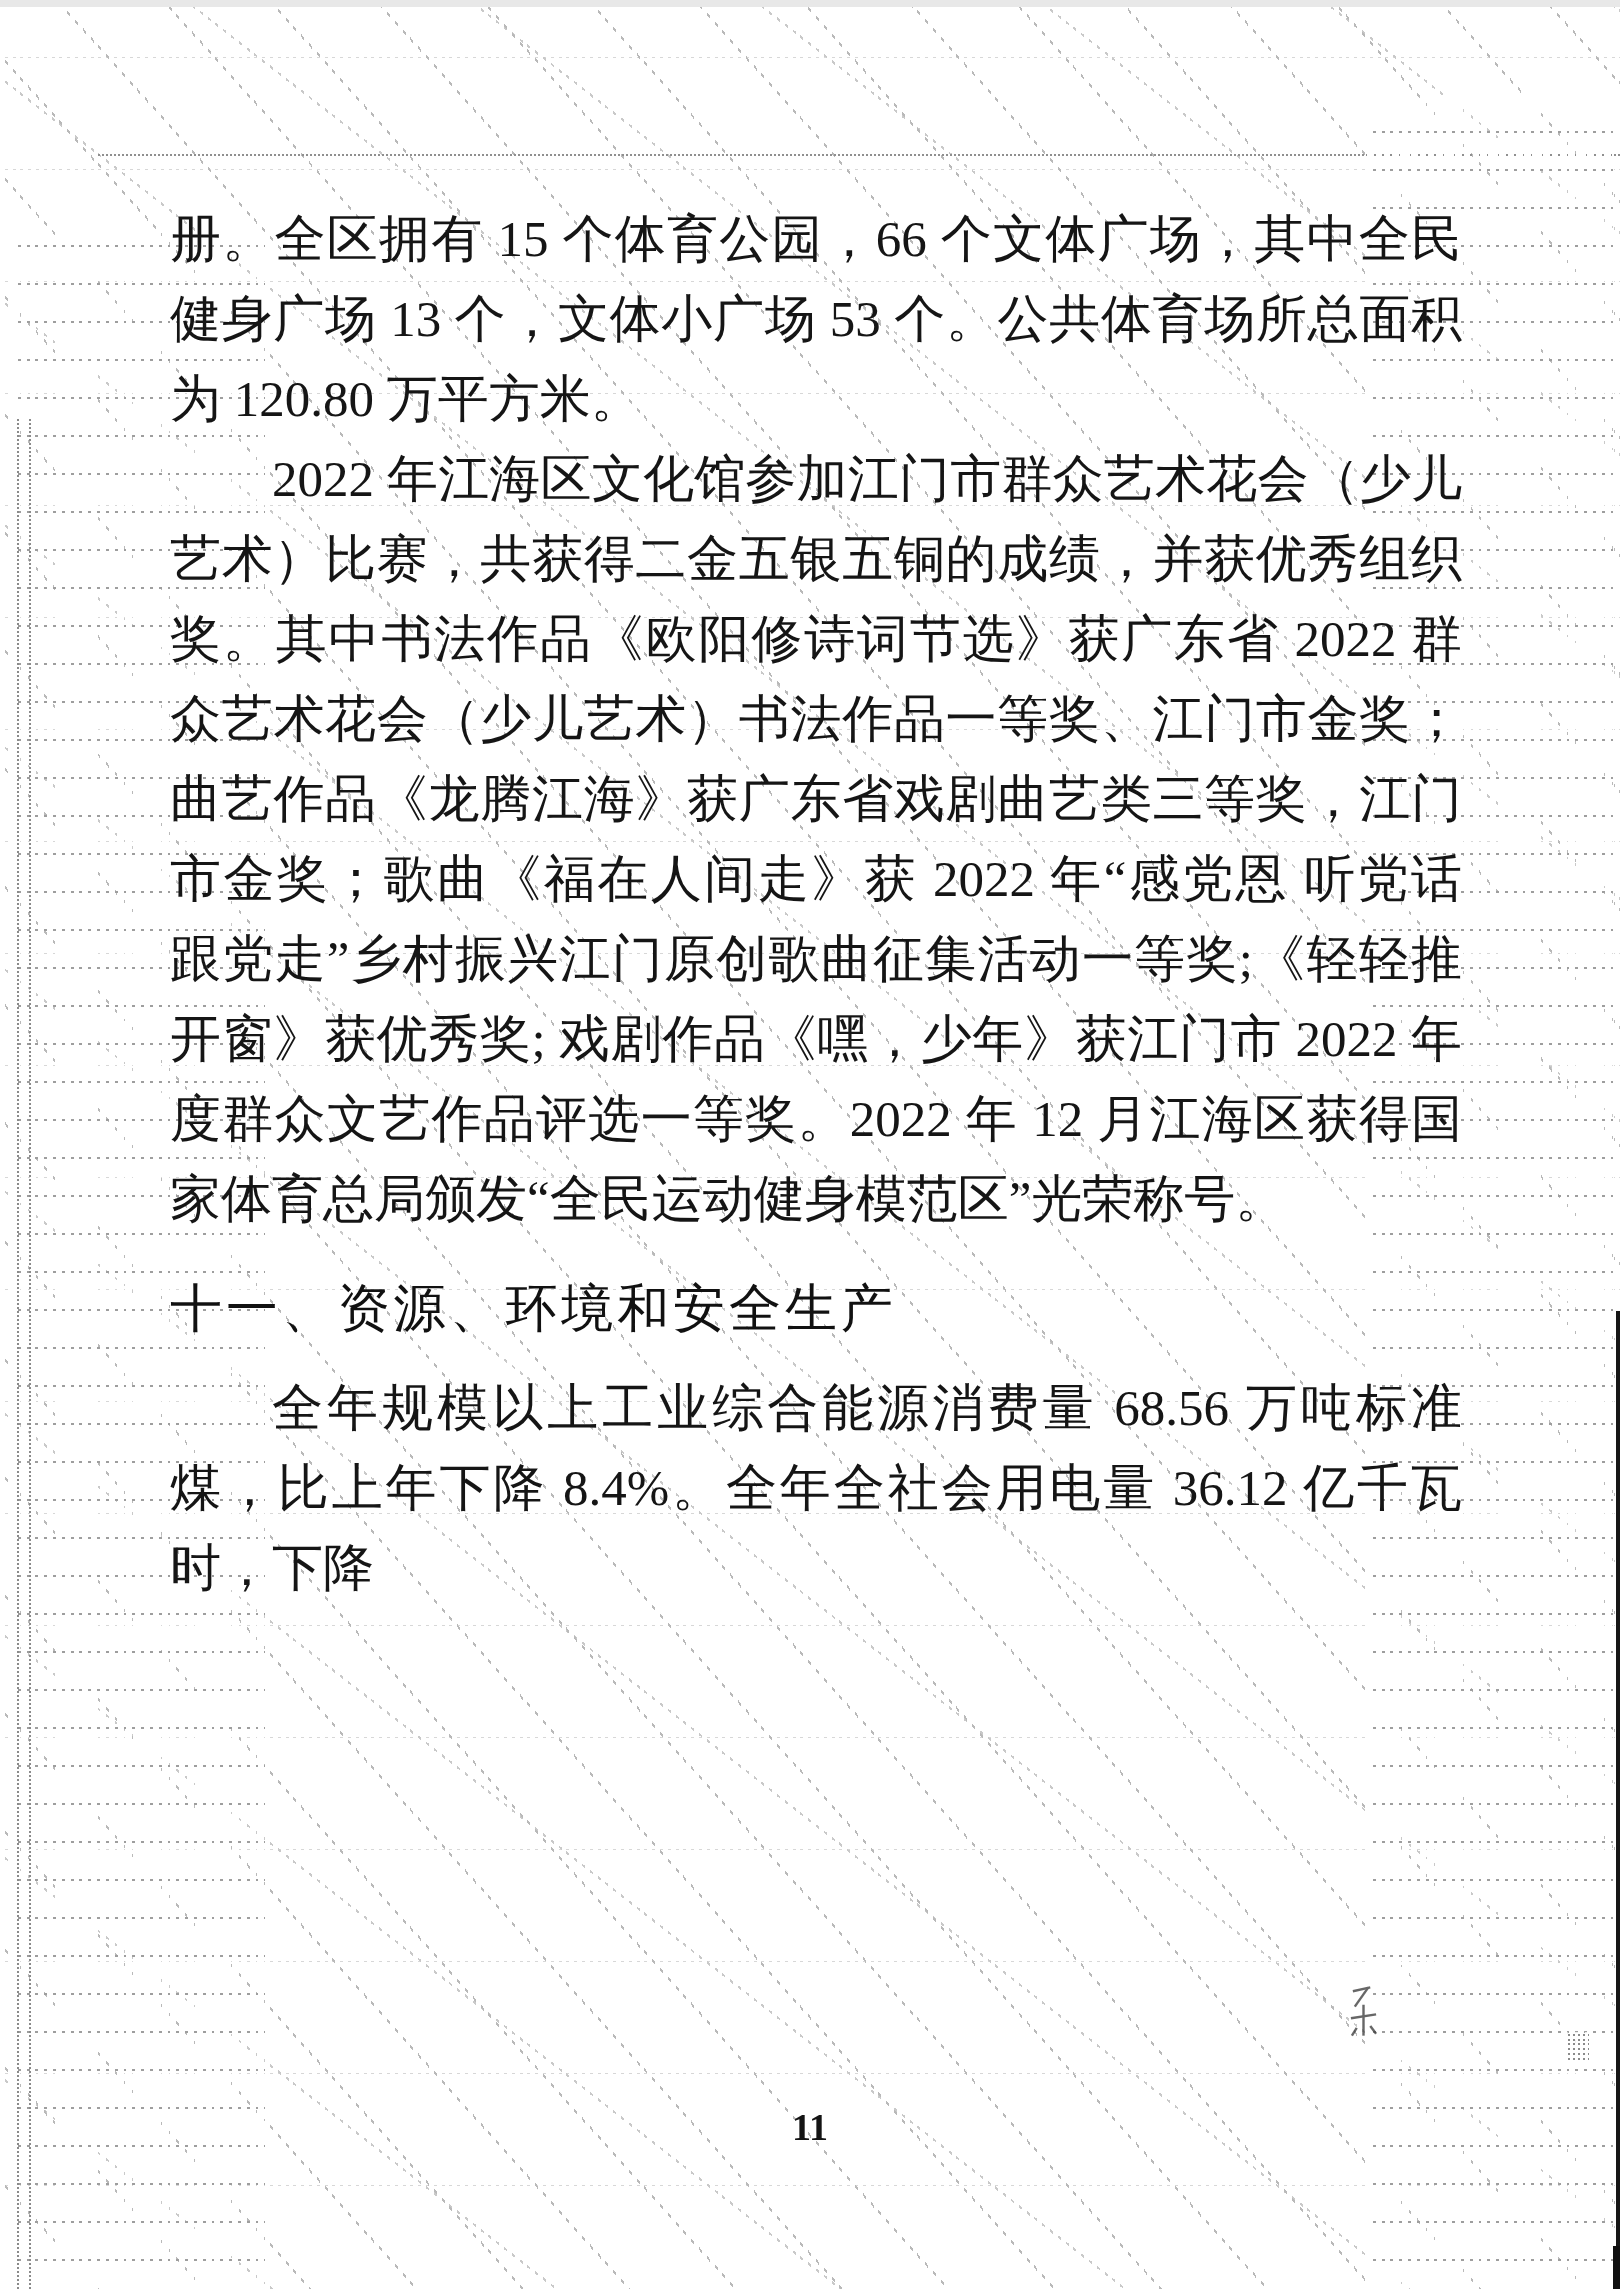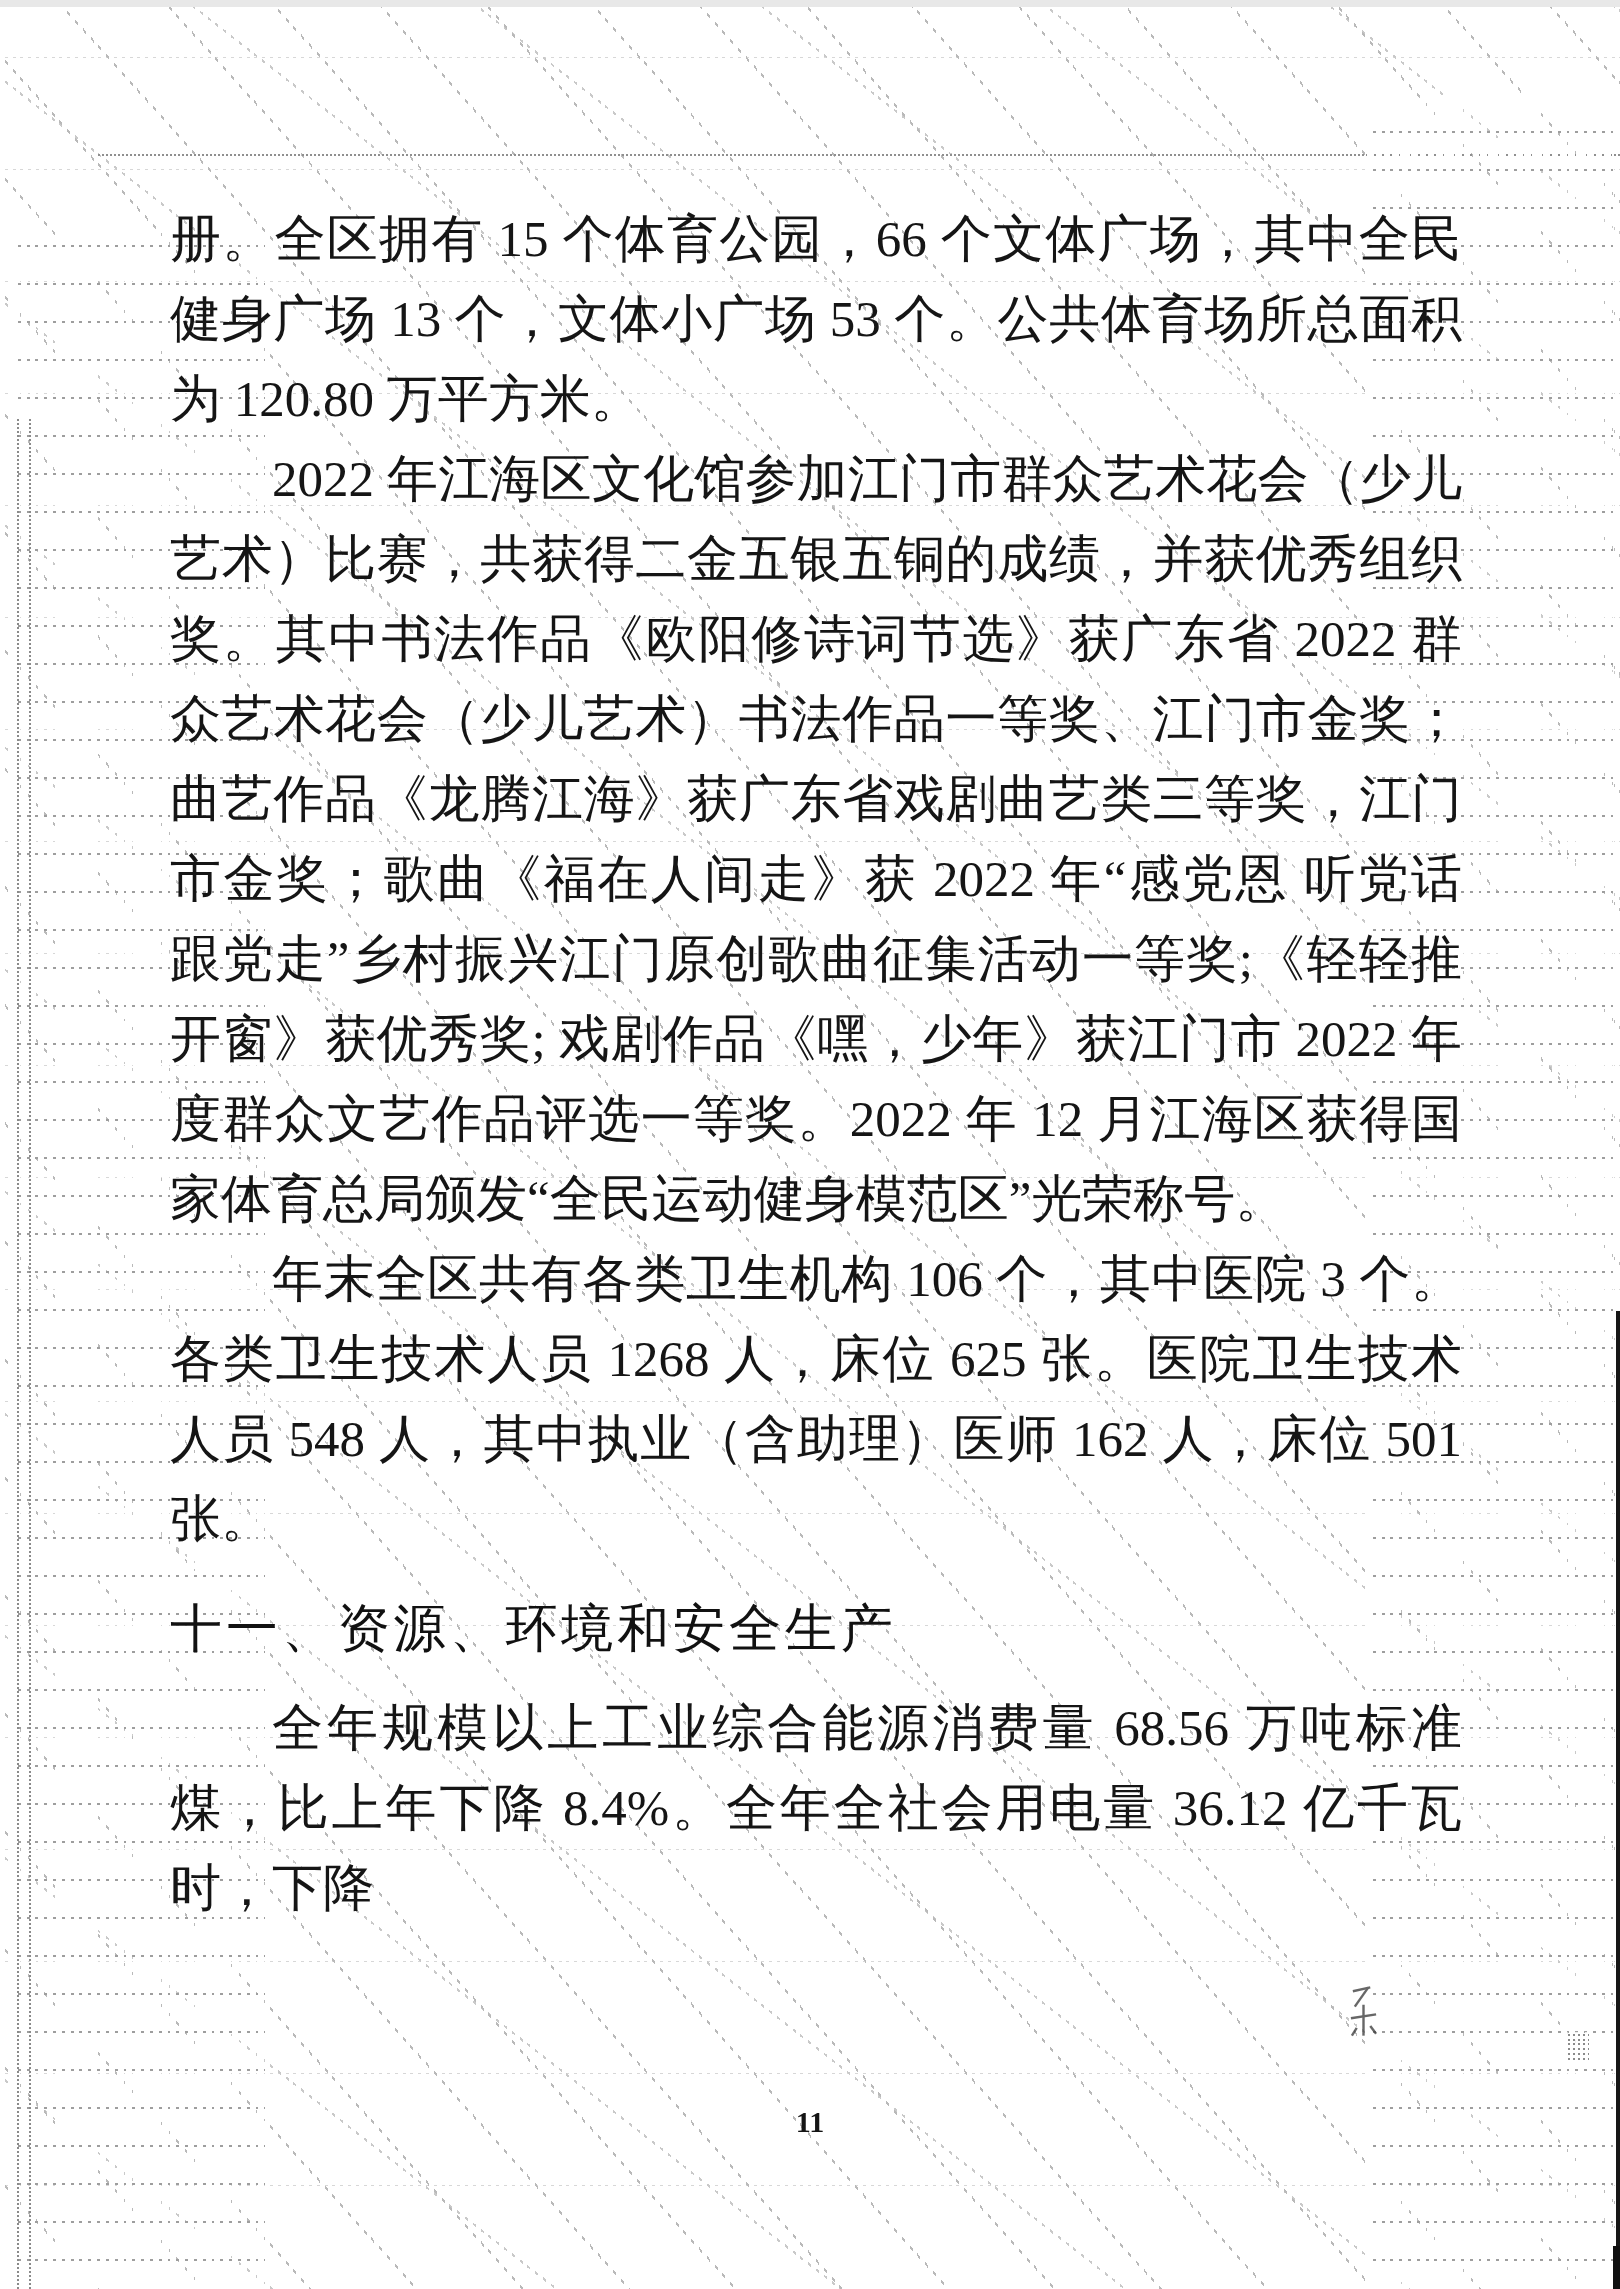--- a/index.html
+++ b/index.html
@@ -70,21 +70,21 @@
     margin:29px 0 19.6px 0;
     font-family:"DejaVu Sans","Liberation Sans",sans-serif;
     font-size:52px; line-height:80px; font-weight:400;
     letter-spacing:3.9px;
     color:#111111;
   }
   .page-number {
     position:absolute; left:0; right:0; top:2098px;
     text-align:center;
     font-family:"Liberation Serif","DejaVu Serif",serif;
-    font-size:30px; font-weight:700; color:#141414;
+    font-size:38px; font-weight:700; color:#141414;
   }
 </style>
 </head>
 <body>
 
 <div class="page">
 
   <div class="wm-topline"></div>
   <div class="wm-h left"></div>
   <div class="wm-h right"></div>
@@ -101,20 +101,19 @@
         <path d="M15 20 L15 52"></path>
         <path d="M8 44 L3 52"></path>
         <path d="M22 42 L28 50"></path>
       </g>
     </svg>
   </div>
 
   <main class="textblock">
       <p class="body">册。全区拥有 15 个体育公园，66 个文体广场，其中全民健身广场 13 个，文体小广场 53 个。公共体育场所总面积为 120.80 万平方米。</p>
       <p class="body indent">2022 年江海区文化馆参加江门市群众艺术花会（少儿艺术）比赛，共获得二金五银五铜的成绩，并获优秀组织奖。其中书法作品《欧阳修诗词节选》获广东省 2022 群众艺术花会（少儿艺术）书法作品一等奖、江门市金奖；曲艺作品《龙腾江海》获广东省戏剧曲艺类三等奖，江门市金奖；歌曲《福在人间走》获 2022 年“感党恩 听党话 跟党走”乡村振兴江门原创歌曲征集活动一等奖;《轻轻推开窗》获优秀奖; 戏剧作品《嘿，少年》获江门市 2022 年度群众文艺作品评选一等奖。2022 年 12 月江海区获得国家体育总局颁发“全民运动健身模范区”光荣称号。</p>
-      <p class="body indent">年末全区共有各类卫生机构 106 个，其中医院 3 个。各类卫生技术人员 1268 人，床位 625 张。医院卫生技术人员 548 人，其中执业（含助理）医师 162 人，床位 501 张。</p>
       <h2 class="heading">十一、资源、环境和安全生产</h2>
       <p class="body indent">全年规模以上工业综合能源消费量 68.56 万吨标准煤，比上年下降 8.4%。全年全社会用电量 36.12 亿千瓦时，下降</p>
     </main>
 
   <div class="page-number">11</div>
 </div>
 
 
 </body></html>

